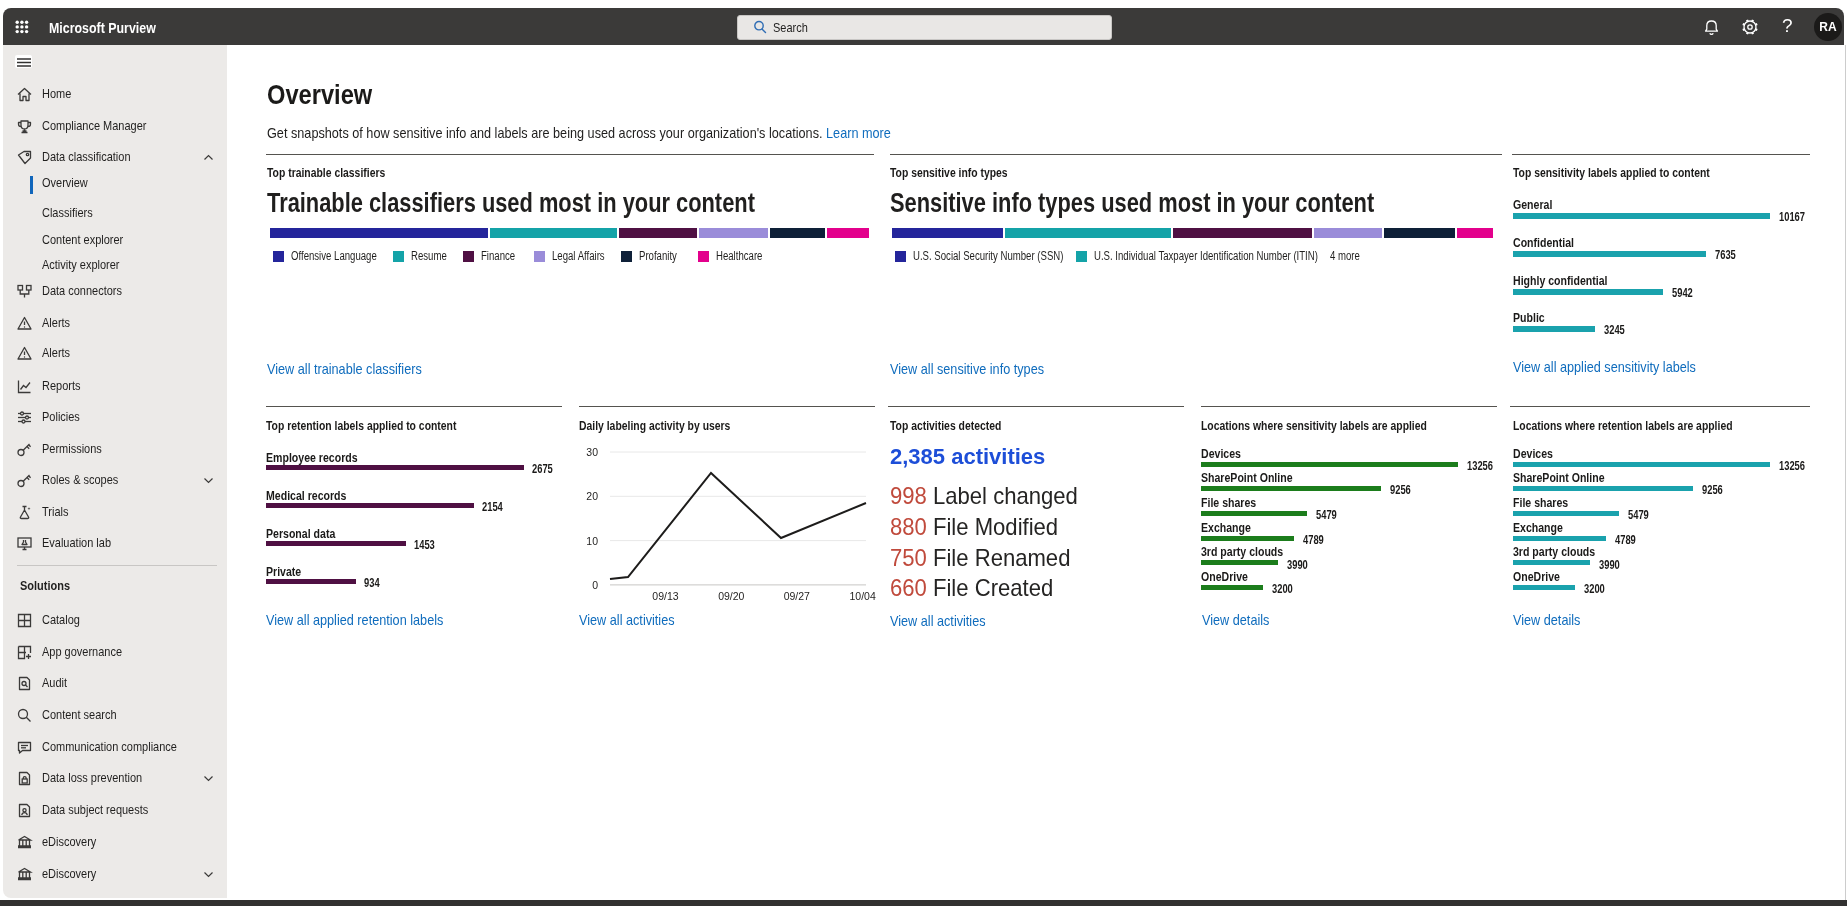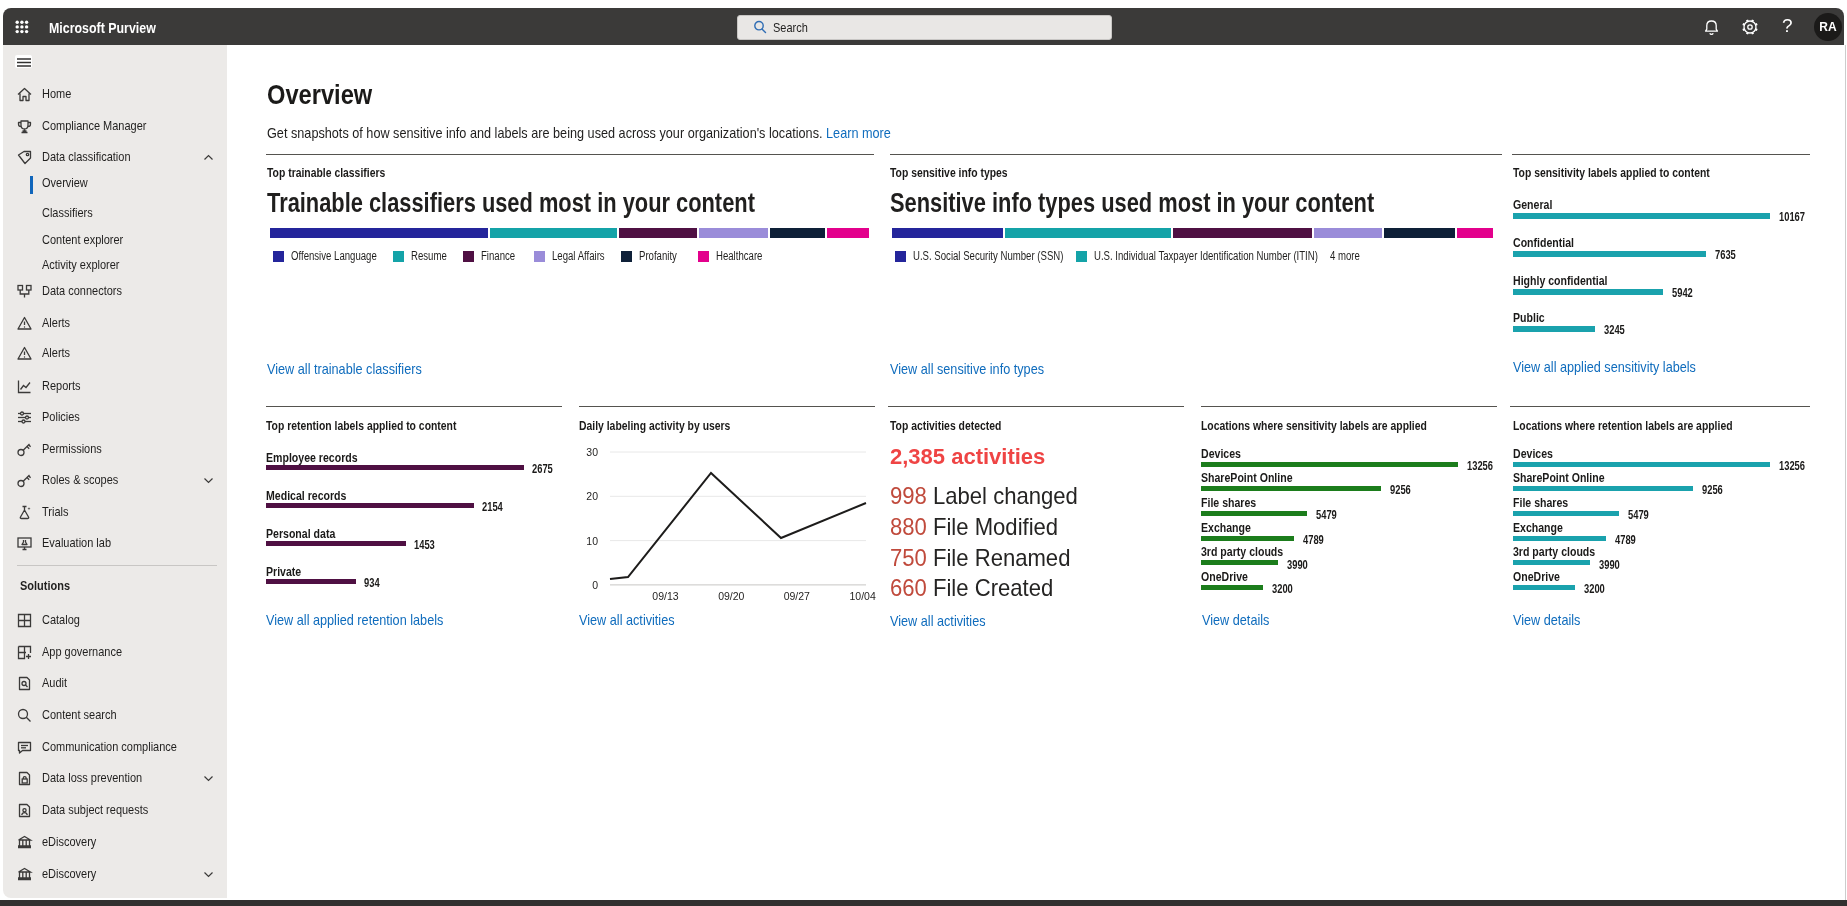--- a/index.html
+++ b/index.html
@@ -279,21 +279,21 @@
       <text x="19" y="60.3" font-size="10.5" fill="#201f1e" text-anchor="end" font-family="Liberation Sans">20</text>
       <text x="19" y="104.6" font-size="10.5" fill="#201f1e" text-anchor="end" font-family="Liberation Sans">10</text>
       <text x="19" y="148.9" font-size="10.5" fill="#201f1e" text-anchor="end" font-family="Liberation Sans">0</text>
       <text x="86.5" y="160" font-size="10.5" fill="#201f1e" text-anchor="middle" font-family="Liberation Sans">09/13</text>
       <text x="152.3" y="160" font-size="10.5" fill="#201f1e" text-anchor="middle" font-family="Liberation Sans">09/20</text>
       <text x="217.8" y="160" font-size="10.5" fill="#201f1e" text-anchor="middle" font-family="Liberation Sans">09/27</text>
       <text x="283.6" y="160" font-size="10.5" fill="#201f1e" text-anchor="middle" font-family="Liberation Sans">10/04</text>
       <polyline points="31,139 49,137 132,33 202,98 287,63" fill="none" stroke="#1d1c1b" stroke-width="2"></polyline>
     </svg>
 <div class="link" style="left:579px;top:611px">View all activities</div>
-<div class="abs" style="left:890px;top:444px;font-size:22px;font-weight:700;color:#ef4444">2,385 activities</div>
+<div class="abs" style="left:890px;top:444px;font-size:22px;font-weight:700;color:#1d4ed8">2,385 activities</div>
 <div class="abs" style="left:890px;top:482.0px;font-size:24px;color:#252423;transform:scaleX(0.92);transform-origin:0 0;white-space:nowrap"><span style="color:#c04a3c">998</span> Label changed</div>
 <div class="abs" style="left:890px;top:512.8px;font-size:24px;color:#252423;transform:scaleX(0.92);transform-origin:0 0;white-space:nowrap"><span style="color:#c04a3c">880</span> File Modified</div>
 <div class="abs" style="left:890px;top:543.6px;font-size:24px;color:#252423;transform:scaleX(0.92);transform-origin:0 0;white-space:nowrap"><span style="color:#c04a3c">750</span> File Renamed</div>
 <div class="abs" style="left:890px;top:574.4px;font-size:24px;color:#252423;transform:scaleX(0.92);transform-origin:0 0;white-space:nowrap"><span style="color:#c04a3c">660</span> File Created</div>
 <div class="link" style="left:890px;top:612px">View all activities</div>
 <div class="blabel" style="left:1201px;top:447px">Devices</div>
     <div class="abs" style="left:1201px;top:461.5px;width:257.0px;height:5px;background:#1c7d1c"></div>
     <div class="bval" style="left:1467.0px;top:458.7px">13256</div>
     <div class="blabel" style="left:1201px;top:471px">SharePoint Online</div>
     <div class="abs" style="left:1201px;top:486.2px;width:179.5px;height:5px;background:#1c7d1c"></div>

